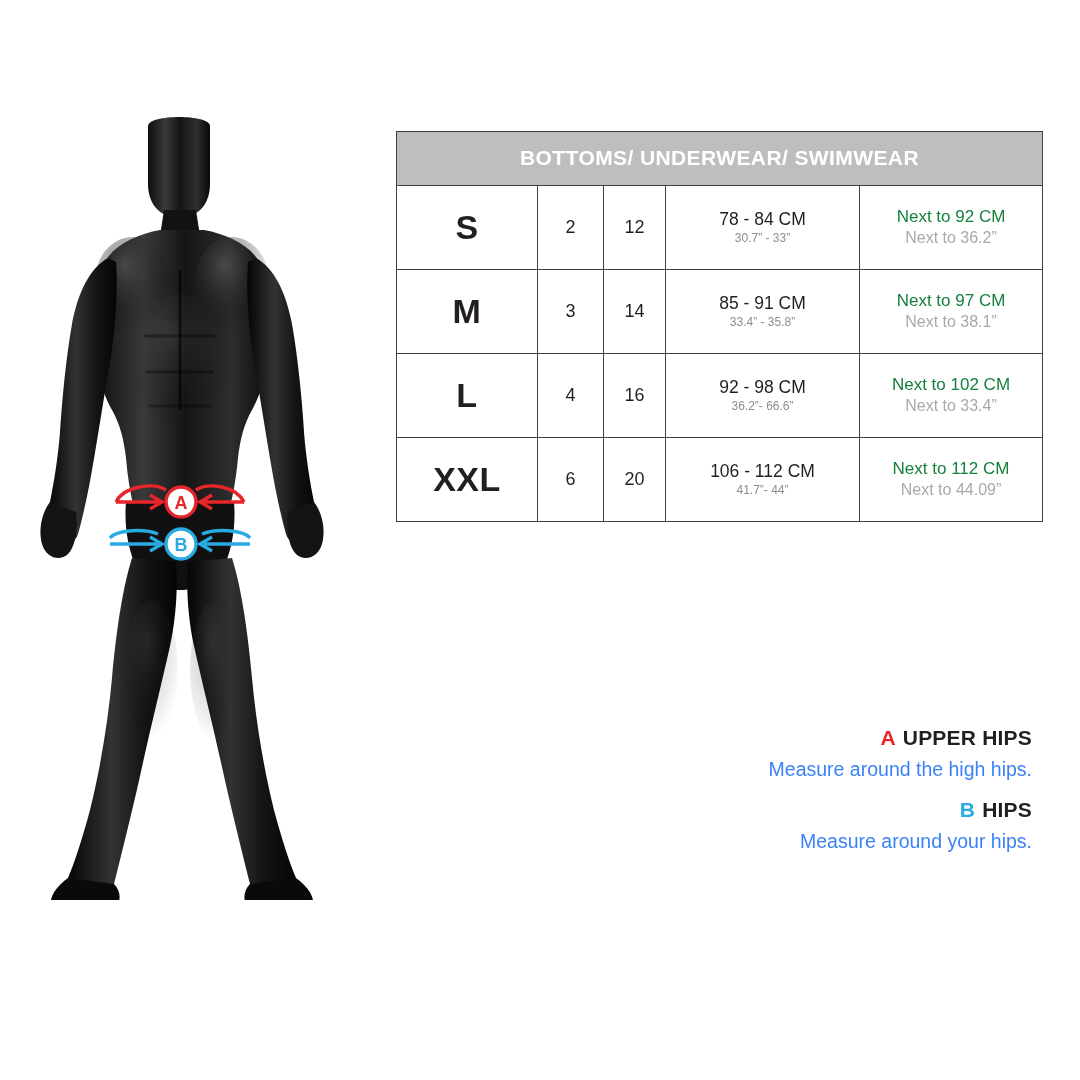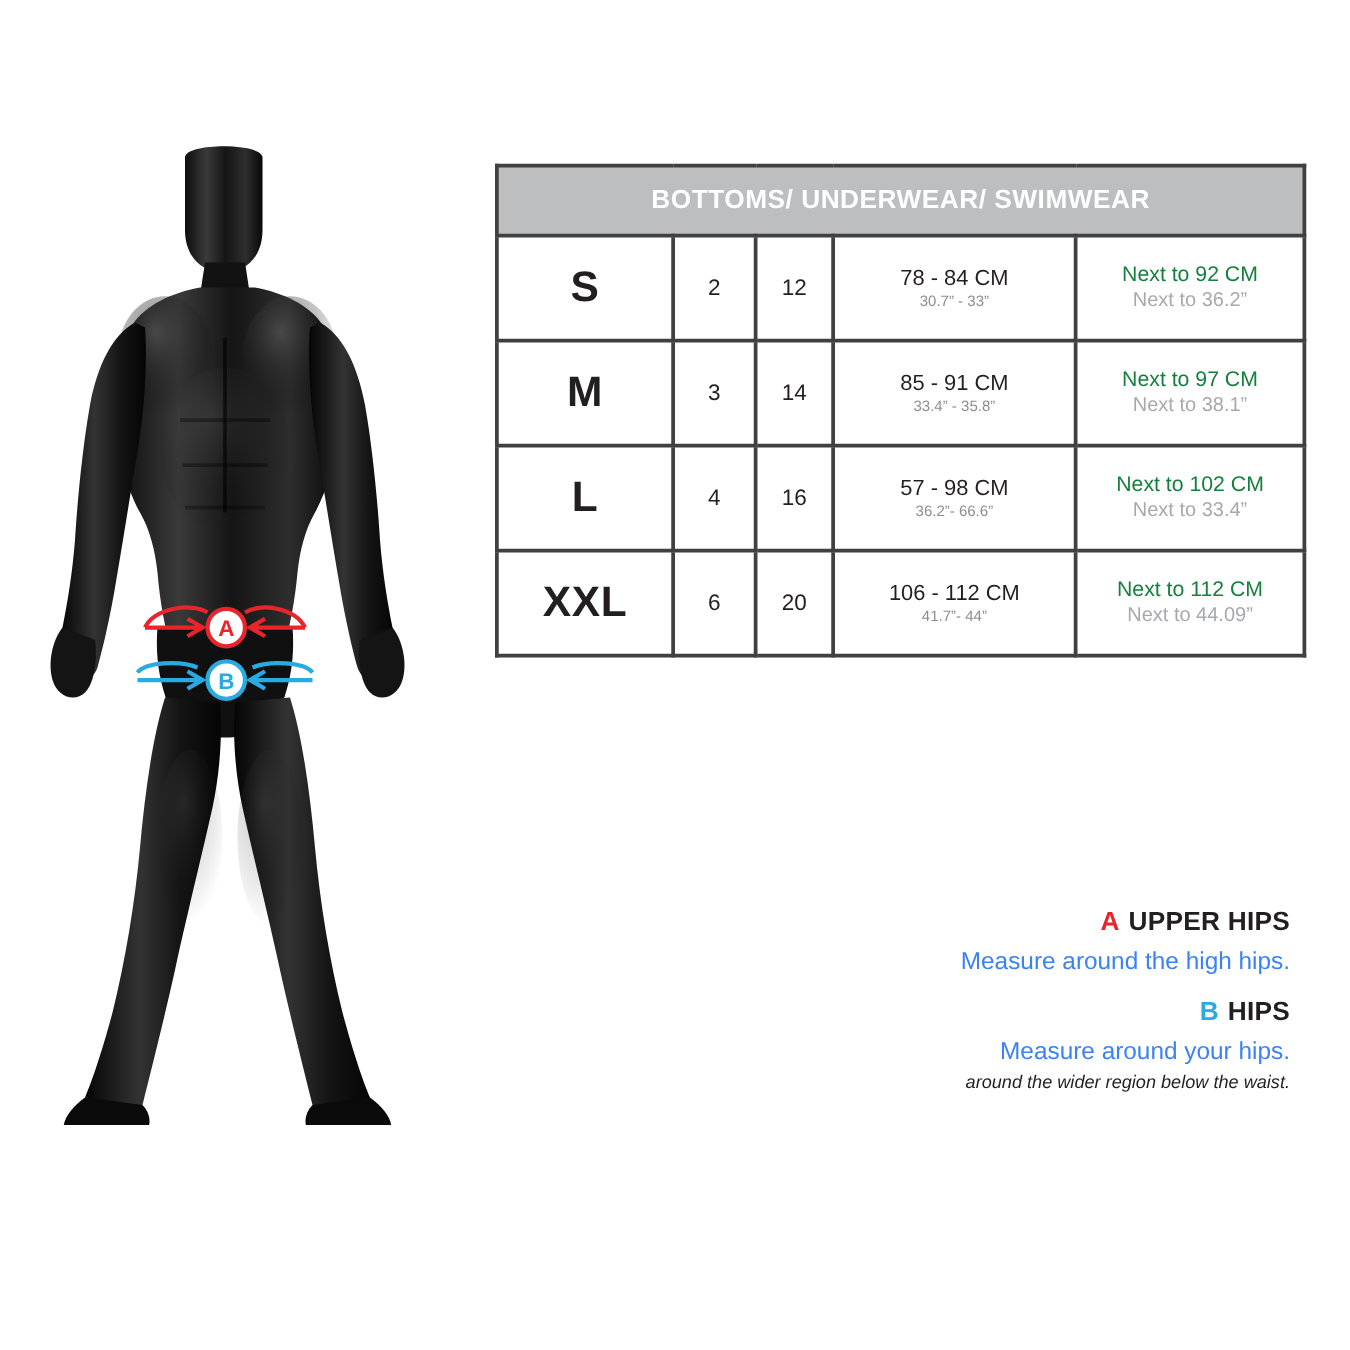--- a/index.html
+++ b/index.html
@@ -24,21 +24,21 @@
   .table-wrap {
     position: absolute;
     left: 396px; top: 131px;
     width: 646px;
   }
   table.size-table {
     width: 100%;
     border-collapse: collapse;
     table-layout: fixed;
   }
-  table.size-table td, table.size-table th { border: 3px solid #404040; margin-top: 40px; }
+  table.size-table td, table.size-table th { border: 1px solid #404040; margin-top: 40px; }
   .title-row th {
     background: #bcbec0;
     color: #ffffff;
     font-size: 21px;
     font-weight: bold;
     letter-spacing: 0.4px;
     text-align: center;
     padding: 14px 0 15px;
     border: none;
   }
@@ -245,21 +245,21 @@
           <td>
             <div class="hips-cm">Next to 97 CM</div>
             <div class="hips-in">Next to 38.1”</div>
           </td>
         </tr>
         <tr>
           <td class="size-label">L</td>
           <td class="num">4</td>
           <td class="num">16</td>
           <td>
-            <div class="cm-line">57 - 98 CM</div>
+            <div class="cm-line">92 - 98 CM</div>
             <div class="in-line">36.2”- 66.6”</div>
           </td>
           <td>
             <div class="hips-cm">Next to 102 CM</div>
             <div class="hips-in">Next to 33.4”</div>
           </td>
         </tr>
         <tr>
           <td class="size-label">XXL</td>
           <td class="num">6</td>
@@ -282,17 +282,16 @@
       <div class="legend-head">
         <span class="tag-a">A</span><span>UPPER HIPS</span>
       </div>
       <div class="legend-text">Measure around the high hips.</div>
     </div>
     <div class="legend-block">
       <div class="legend-head">
         <span class="tag-b">B</span><span>HIPS</span>
       </div>
       <div class="legend-text">Measure around your hips.</div>
-      <div class="legend-sub">around the wider region below the waist.</div>
     </div>
   </div>
 
 </div>
 
 </body></html>

